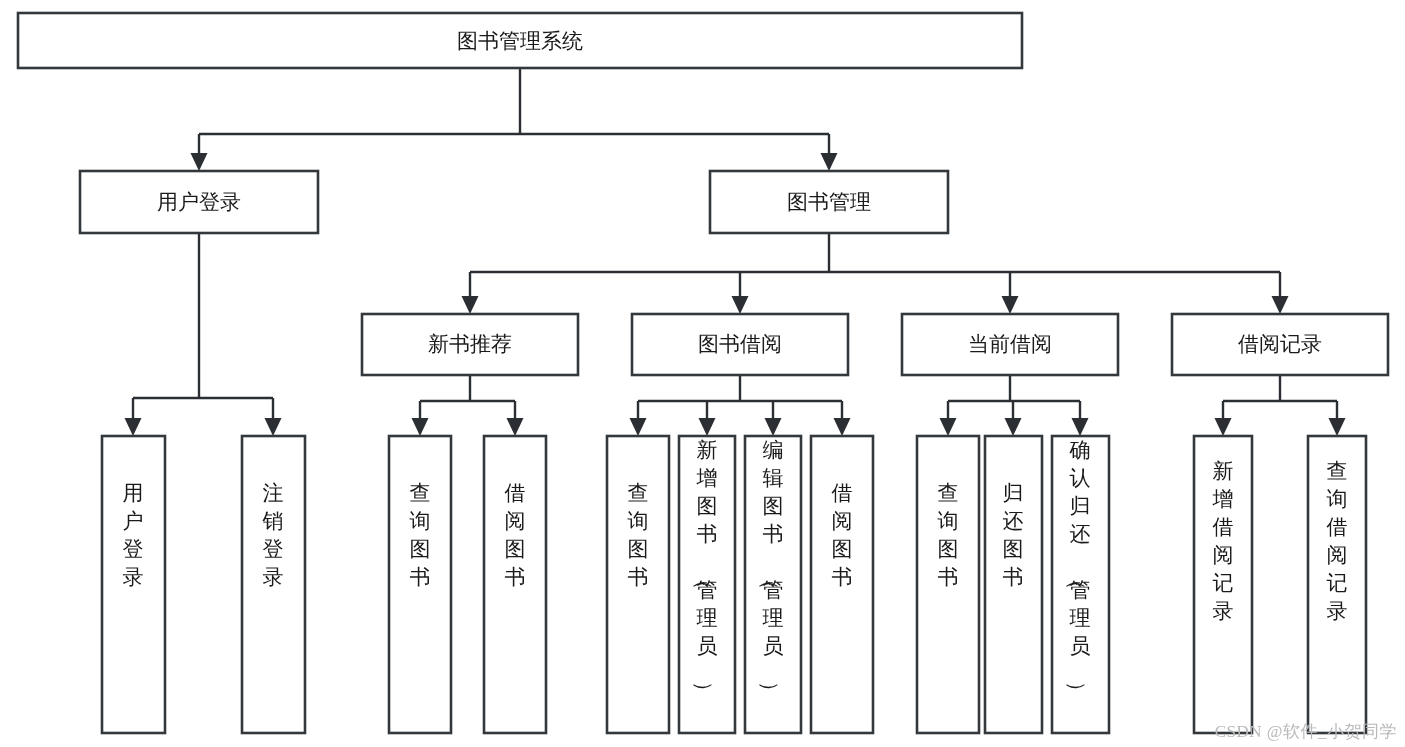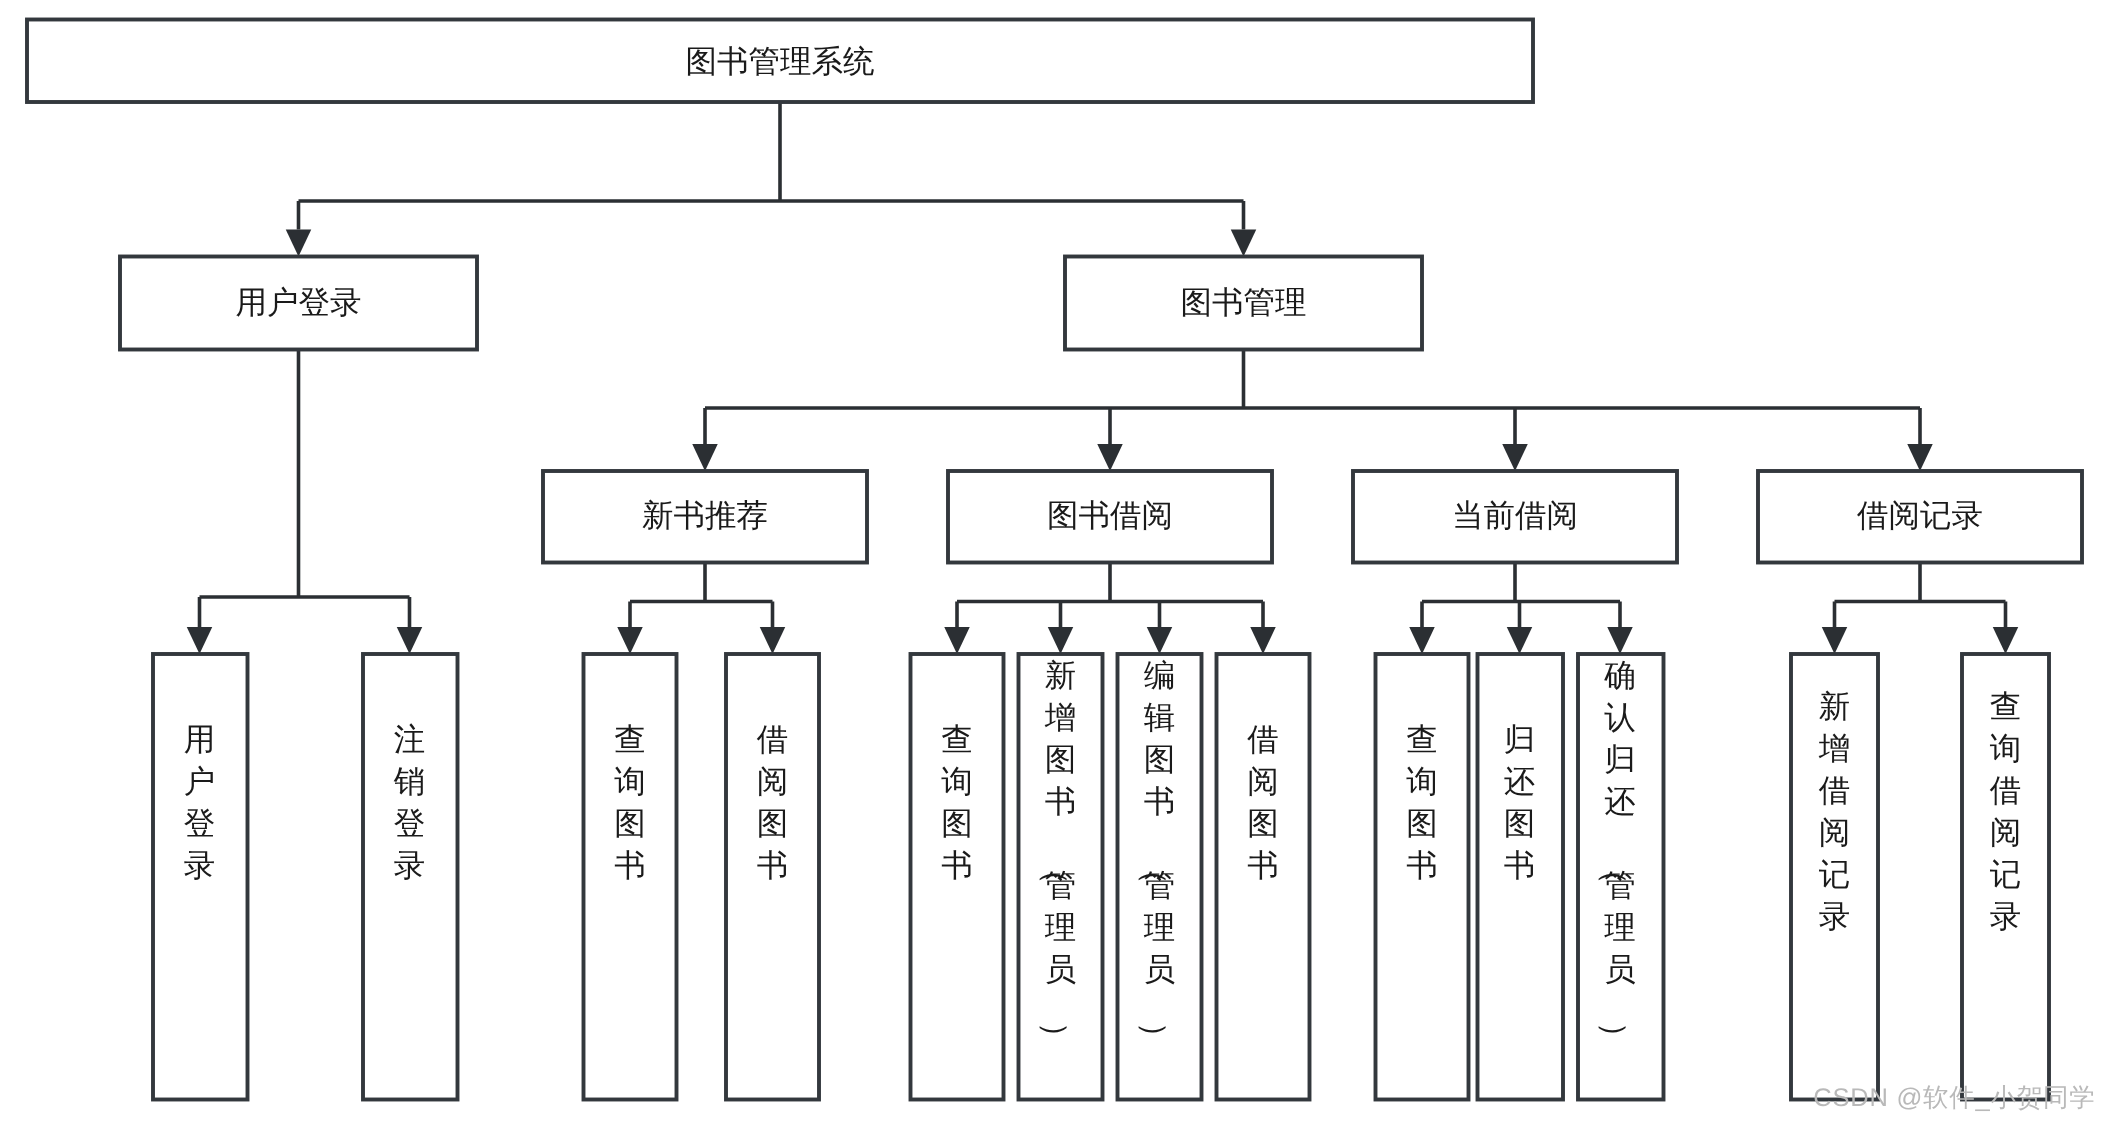--- a/index.html
+++ b/index.html
@@ -43,21 +43,21 @@
     fill: none;
   }
   .arrow-head {
     fill: #2b2f33;
     stroke: none;
   }
   .watermark {
     position: absolute;
     right: 8px;
     bottom: 4px;
-    font-family: Liberation Sans, sans-serif;
+    font-family: Liberation Serif, serif;
     font-size: 17px;
     color: #b9b9b9;
     white-space: nowrap;
     letter-spacing: 0.5px;
     pointer-events: none;
   }
 </style>
 </head>
 <body>
 

